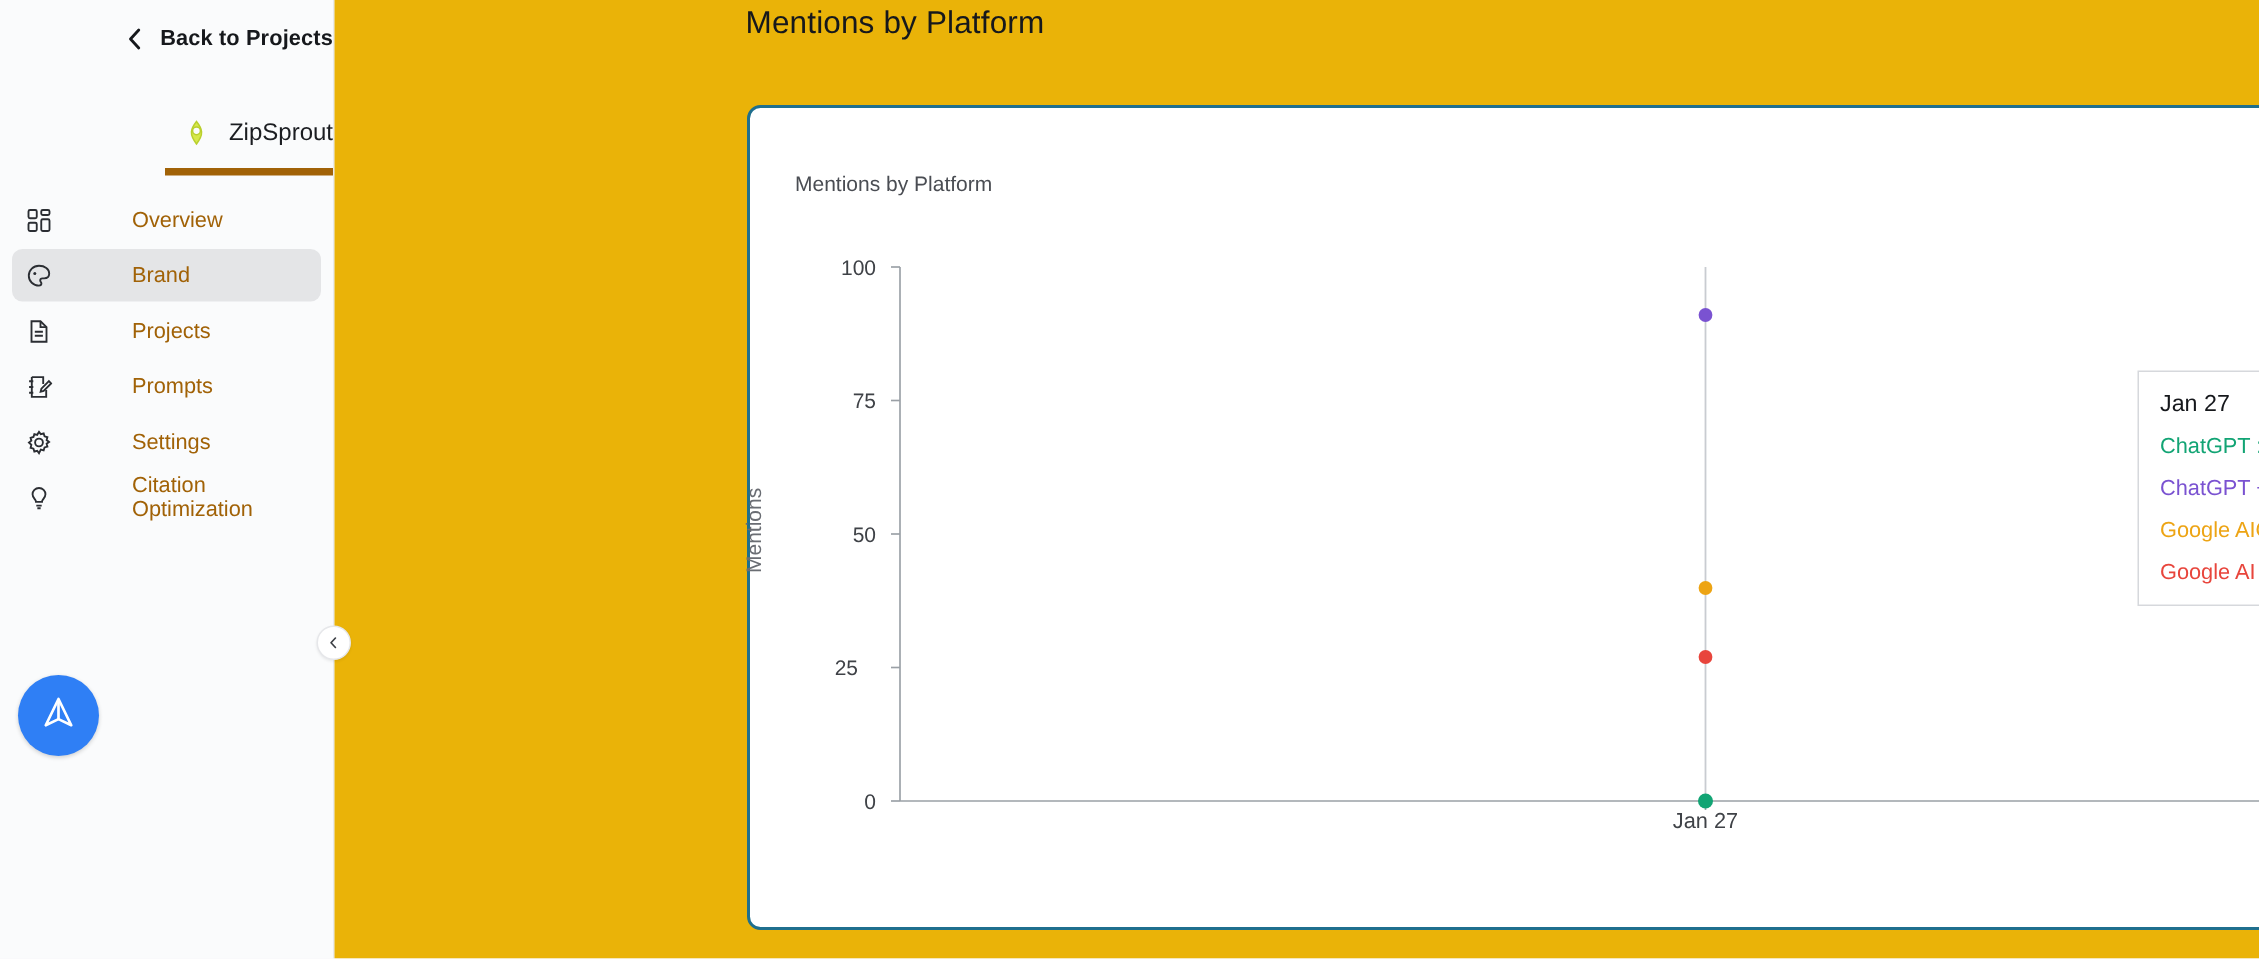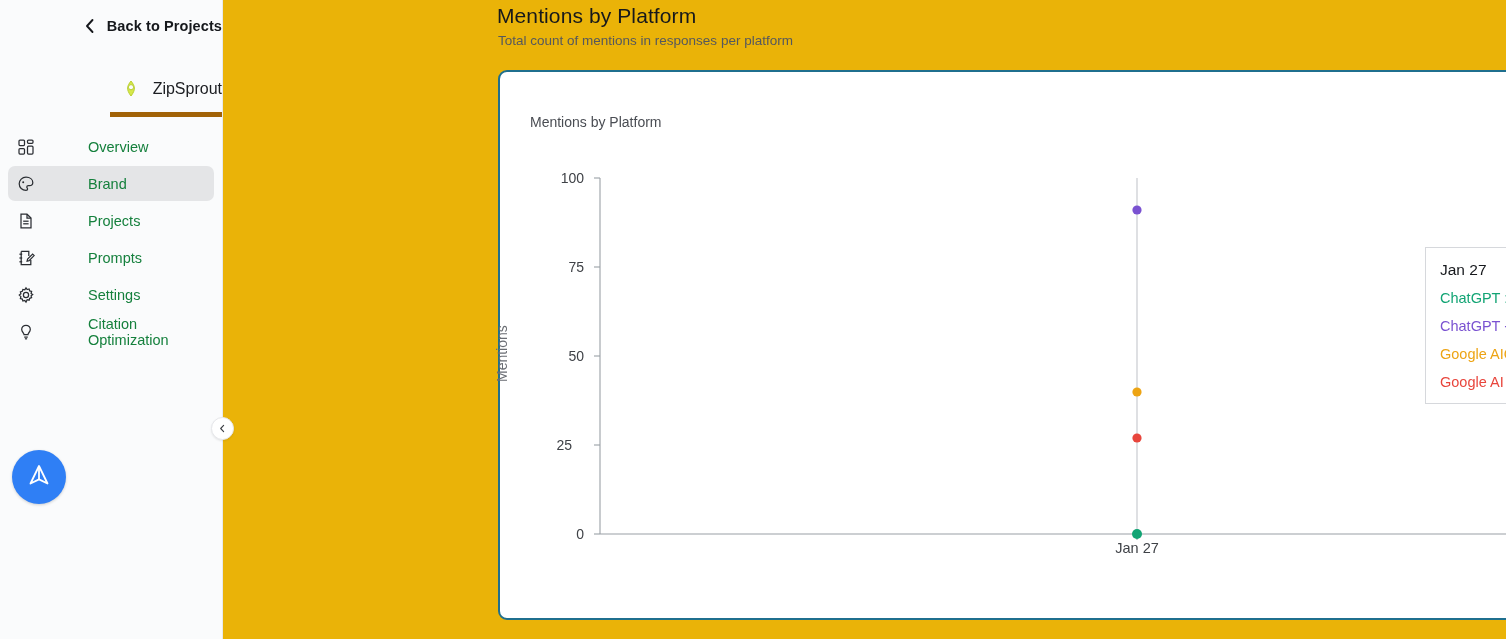--- a/index.html
+++ b/index.html
@@ -43,21 +43,21 @@
   .project-name { font-size: 16px; color: #1b1d21; }
 
   .nav { padding: 12px 8px 0 8px; display:flex; flex-direction:column; gap:2px;}
   .nav-item {
     height: 35px; display:flex; align-items:center; gap:13px;
     padding-left: 9px; border-radius: 7px; cursor: pointer;
     color: #23262b;
   }
   .nav-item.active { background: #e4e5e7; }
   .nav-icon { width: 18px; height: 18px; flex: 0 0 18px; display:block; }
-  .nav-label { font-size: 14.5px; color: #15803d; margin-left: 40px; }
+  .nav-label { font-size: 14.5px; color: #a16207; margin-left: 40px; }
 
   .fab {
     position:absolute; left: 12px; top: 450px;
     width: 54px; height: 54px; border-radius: 50%;
     background: #2f7ff5;
     display:flex; align-items:center; justify-content:center;
     cursor:pointer; box-shadow: 0 1px 3px rgba(0,0,0,.18);
   }
   .collapse-btn {
     position:absolute; left: 211px; top: 417px;
@@ -235,21 +235,20 @@
 
   <div class="collapse-btn">
     <svg viewBox="0 0 10 12" width="7" height="9" fill="none" stroke="#3c3f44" stroke-width="1.6" stroke-linecap="round" stroke-linejoin="round">
       <polyline points="6.6,1.5 2.4,6 6.6,10.5"></polyline>
     </svg>
   </div>
 
   <main class="main">
 
     <div class="page-title">Mentions by Platform</div>
-    <div class="page-sub">Total count of mentions in responses per platform</div>
 
     <section class="card">
 
       <div class="card-title">Mentions by Platform</div>
 
       <div class="plot">
 
         <div class="y-label">Mentions</div>
 
         <svg width="1207" height="550" viewBox="0 0 1207 550" style="position:absolute;left:0;top:0;">

